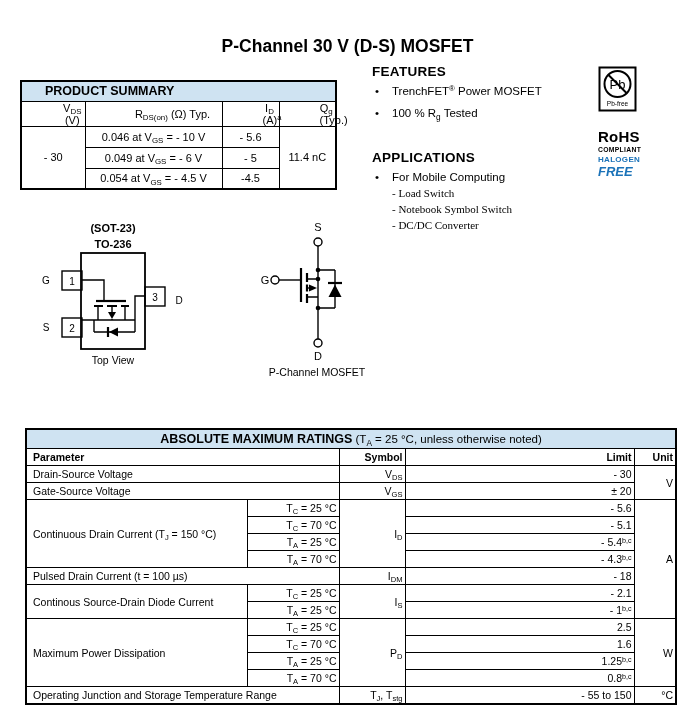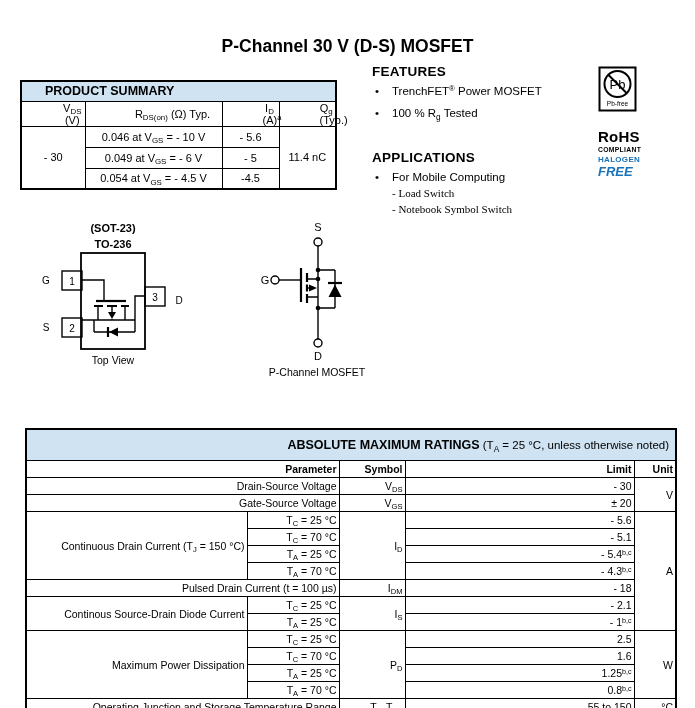--- a/index.html
+++ b/index.html
@@ -45,25 +45,25 @@
   svg text { font-family:"Liberation Sans","DejaVu Sans",sans-serif; fill:#000; }
   .ln { stroke:#000; fill:none; stroke-width:1.4; }
   .ln2 { stroke:#000; fill:none; stroke-width:2.2; }
   .blk { fill:#000; stroke:none; }
 
   
   .am-table { position:absolute; left:25px; top:428px; width:650px;
     border-collapse:collapse; table-layout:fixed; border:2px solid #000; }
   .am-table td, .am-table th { border:1px solid #000; font-size:10.5px;
     text-align:right; padding:0 2px; height:17px; }
-  .am-table tr.band td { background:#cfe3f2; text-align:right; padding:8px 6px; height:18px; }
+  .am-table tr.band td { background:#cfe3f2; text-align:center; padding:2px 6px; height:18px; }
   .am-band-bold { font-weight:bold; font-size:12.5px; }
   .am-band-note { font-weight:normal; font-size:11.5px; }
   .am-table th { font-weight:bold; }
-  .am-table .param { text-align:right; padding-left:17px; }
+  .am-table .param { text-align:left; padding-left:6px; }
 </style>
 </head>
 <body>
 
 <div class="page-title">P-Channel 30 V (D-S) MOSFET</div>
 
 <table class="ps-table">
   <colgroup>
       <col style="width:64px">
       <col style="width:137px">
@@ -110,20 +110,21 @@
 </div>
 
 <div class="applications">
   <div class="sec-title">APPLICATIONS</div>
   <div class="bullet-row">
     <span class="bl">•</span>
     <span>For Mobile Computing</span>
   </div>
   <div class="sub-list">- Load Switch</div>
   <div class="sub-list">- Notebook Symbol Switch</div>
+  <div class="sub-list">- DC/DC Converter</div>
 </div>
 
 <div class="rohs">
   <svg width="40" height="47" viewBox="0 0 40 47">
     <rect x="1.5" y="1.5" width="36" height="43" class="ln" style="stroke-width:2"></rect>
     <circle cx="19.5" cy="18" r="13" class="ln" style="stroke-width:2"></circle>
     <text x="19.5" y="23" text-anchor="middle" font-size="13">Pb</text>
     <line x1="10" y1="8.5" x2="29" y2="27.5" class="ln" style="stroke-width:2"></line>
     <text x="19.5" y="40" text-anchor="middle" font-size="6.5">Pb-free</text>
   </svg>

